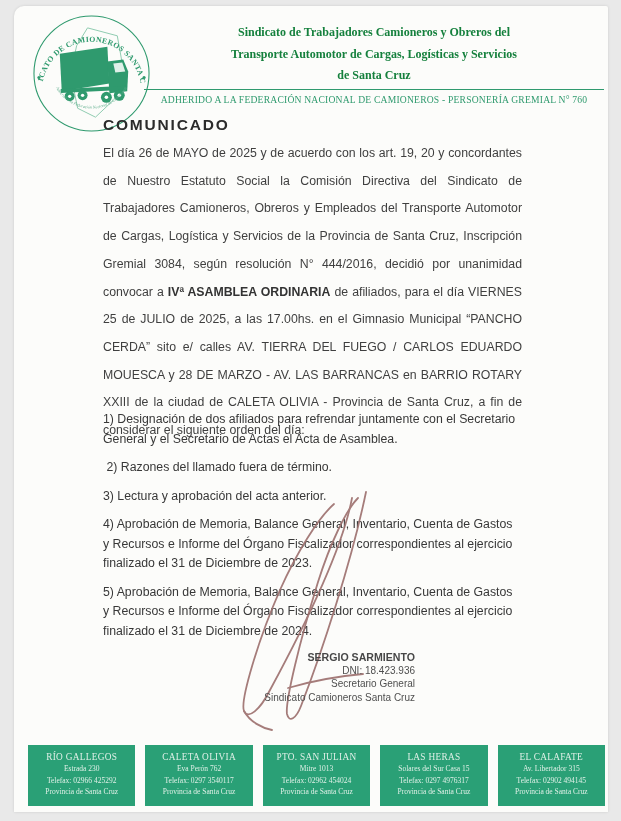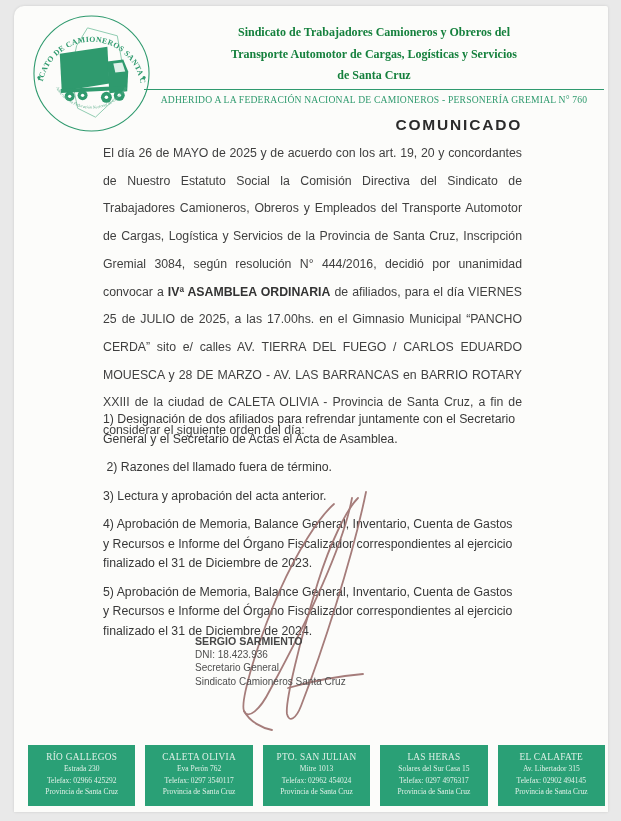--- a/index.html
+++ b/index.html
@@ -28,39 +28,39 @@
   }
   .affiliation{
     position:absolute;left:118px;top:88px;width:484px;
     text-align:center;color:#2f9a6e;
     font-family:"Liberation Serif", serif;
     font-size:9.6px;letter-spacing:0.2px;
   }
   
   .doc-title{
     position:absolute;left:89px;top:110px;width:419px;
-    text-align:right;color:#2b2b2b;font-weight:bold;
+    text-align:left;color:#2b2b2b;font-weight:bold;
     font-size:15.5px;letter-spacing:1.8px;
   }
   .body-par{
     position:absolute;left:89px;top:134px;width:419px;
     color:#3f3f3f;font-size:12.3px;line-height:27.7px;
     text-align:justify;
   }
   .body-par .hl{font-weight:bold;color:#333;}
   .agenda{
     position:absolute;left:89px;top:404px;width:419px;
     color:#383838;font-size:12.3px;font-weight:normal;line-height:19.5px;
   }
   .agenda-item{margin-bottom:9px;white-space:pre-wrap;}
   
   .sig-svg{position:absolute;left:186px;top:484px;width:200px;height:246px;}
   .sig-block{
-    position:absolute;left:181px;top:629px;width:220px;
-    text-align:left;color:#4f4f4f;font-size:10px;line-height:13.2px;
+    position:absolute;left:181px;top:645px;width:220px;
+    text-align:right;color:#4f4f4f;font-size:10px;line-height:13.2px;
   }
   .sig-name{font-weight:bold;font-size:10.6px;color:#474747;}
   
   .footer{
     position:absolute;left:14px;top:739px;width:577px;height:61px;
     display:flex;gap:10px;
   }
   .office{
     flex:1;background:#2aa076;color:#dff0e7;
     font-family:"Liberation Serif", serif;

